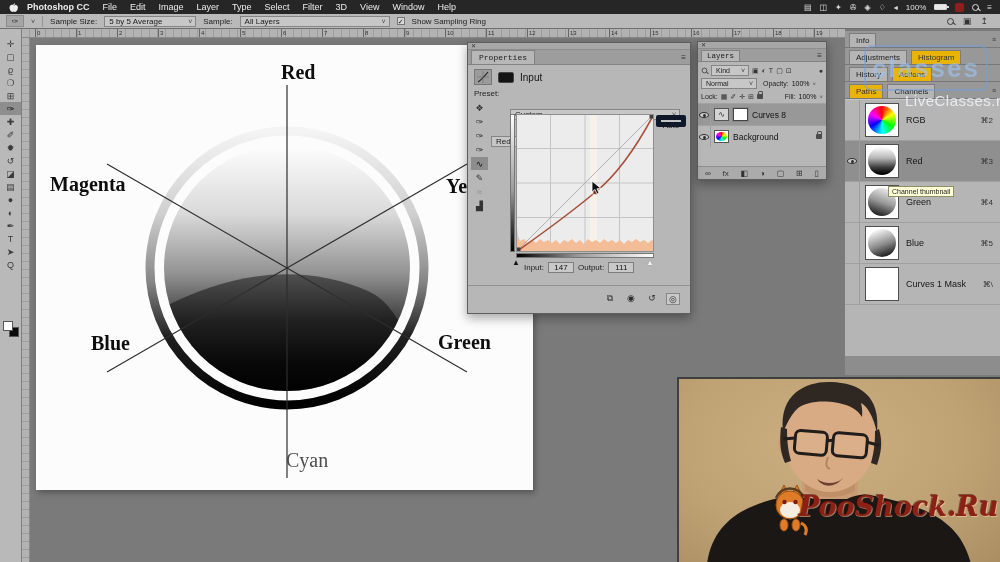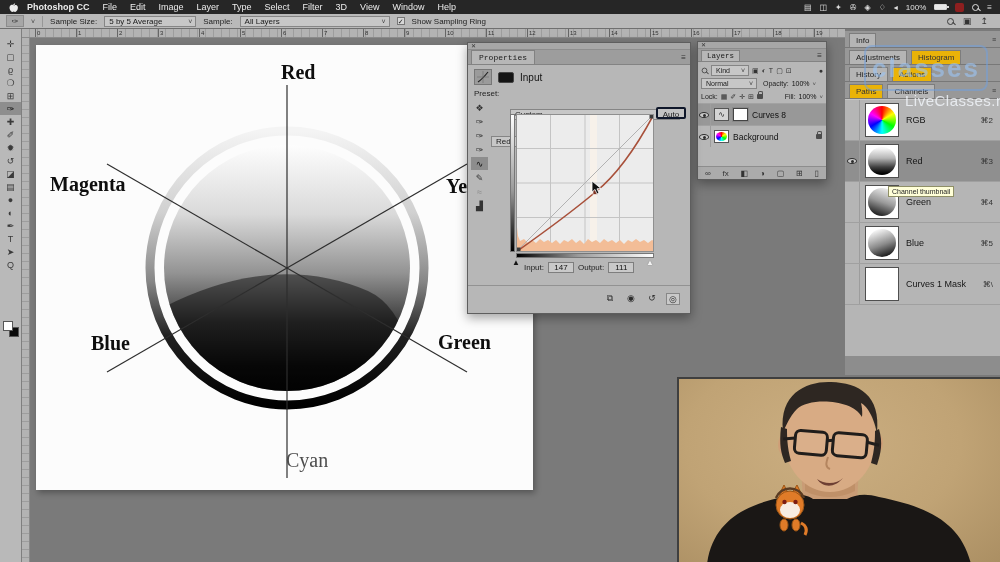--- a/index.html
+++ b/index.html
@@ -310,21 +310,21 @@
           <path d="M1,11 C4,9 7,6 11,1" stroke="#222" fill="none" stroke-width="1.2"></path>
           <path d="M0,6 H12 M6,0 V12" stroke="#666" stroke-width="0.5"></path>
         </svg>
     </span>
     <span class="micon"></span>
     <span class="props-title">Input</span>
   </div>
   <span class="plabel abs" style="left:6px;top:46px;">Preset:</span>
   <span class="sel abs" style="left:42px;top:44px;width:170px;font-size:8px;">Custom</span>
   <span class="sel abs" style="left:23px;top:60px;width:160px;font-size:8px;">Red</span>
-  <span class="abs" style="left:188px;top:64px;width:30px;height:12px;background:#c3c3c3;border:2px solid #0f172a;border-radius:2px;font-size:8px;text-align:center;line-height:11px;color:#1c1c1c;">Auto</span>
+  <span class="abs" style="left:188px;top:72px;width:30px;height:12px;background:#c3c3c3;border:5px solid #0f172a;border-radius:2px;font-size:8px;text-align:center;line-height:11px;color:#1c1c1c;">Auto</span>
 
   <div class="rail" style="top:58px;">
       <span class="rail-item">❖</span>
       <span class="rail-item">✑</span>
       <span class="rail-item">✑</span>
       <span class="rail-item">✑</span>
       <span class="rail-item">∿</span>
       <span class="rail-item">✎</span>
       <span class="rail-item">≈</span>
       <span class="rail-item">▟</span>
@@ -541,13 +541,14 @@
     <path d="M21,10 L26,2 L31,12 Z" fill="#e07b28" stroke="#9a5516" stroke-width="1"></path>
     <circle cx="19" cy="22" r="14" fill="#e07b28" stroke="#9a5516" stroke-width="1"></circle>
     <path d="M5,15 A15 15 0 0 1 33,15" stroke="#5a3b22" stroke-width="2.5" fill="none"></path>
     <ellipse cx="19" cy="27" rx="10" ry="8" fill="#f7ece1"></ellipse>
     <circle cx="13.5" cy="19" r="2.2" fill="#7c1d12"></circle>
     <circle cx="24.5" cy="19" r="2.2" fill="#7c1d12"></circle>
     <ellipse cx="13" cy="42" rx="4" ry="6" fill="#e07b28" stroke="#9a5516" stroke-width="1"></ellipse>
     <ellipse cx="25" cy="42" rx="4" ry="6" fill="#e07b28" stroke="#9a5516" stroke-width="1"></ellipse>
     <path d="M30,40 Q38,44 34,52" stroke="#e07b28" stroke-width="3" fill="none"></path>
   </svg>
+  <div class="pooshock">PooShock.Ru</div>
 </div>
 
 </body></html>

